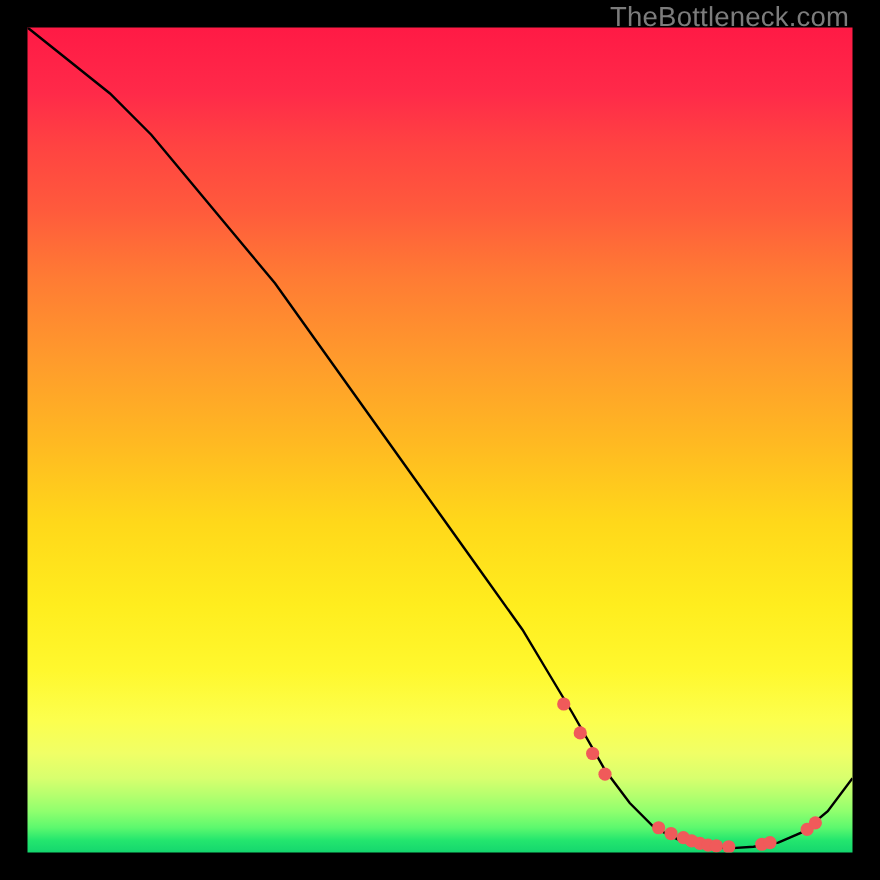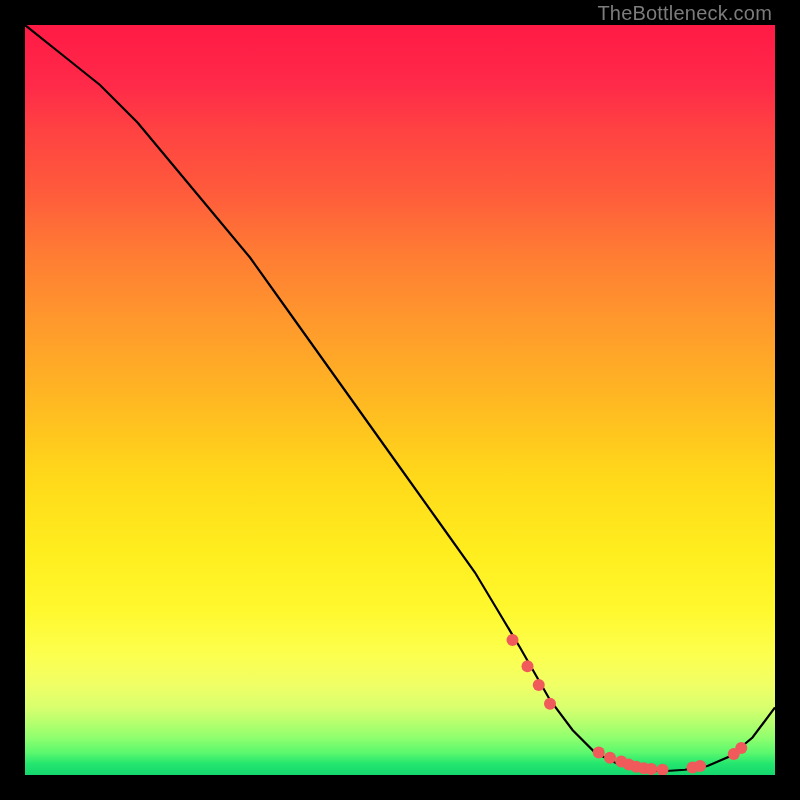--- a/index.html
+++ b/index.html
@@ -54,21 +54,21 @@
     position: absolute;
     left: 0; top: 0;
     width: 100%;
     height: 100%;
   }
   .attribution {
     position: absolute;
     top: 2px;
     right: 28px;
     color: #7c7c7c;
-    font-size: 20px;
+    font-size: 25px;
     letter-spacing: 0.2px;
     font-weight: 400;
   }
 </style>
 </head>
 <body>
 
 <div class="stage">
 
   <div class="attribution">TheBottleneck.com</div>

